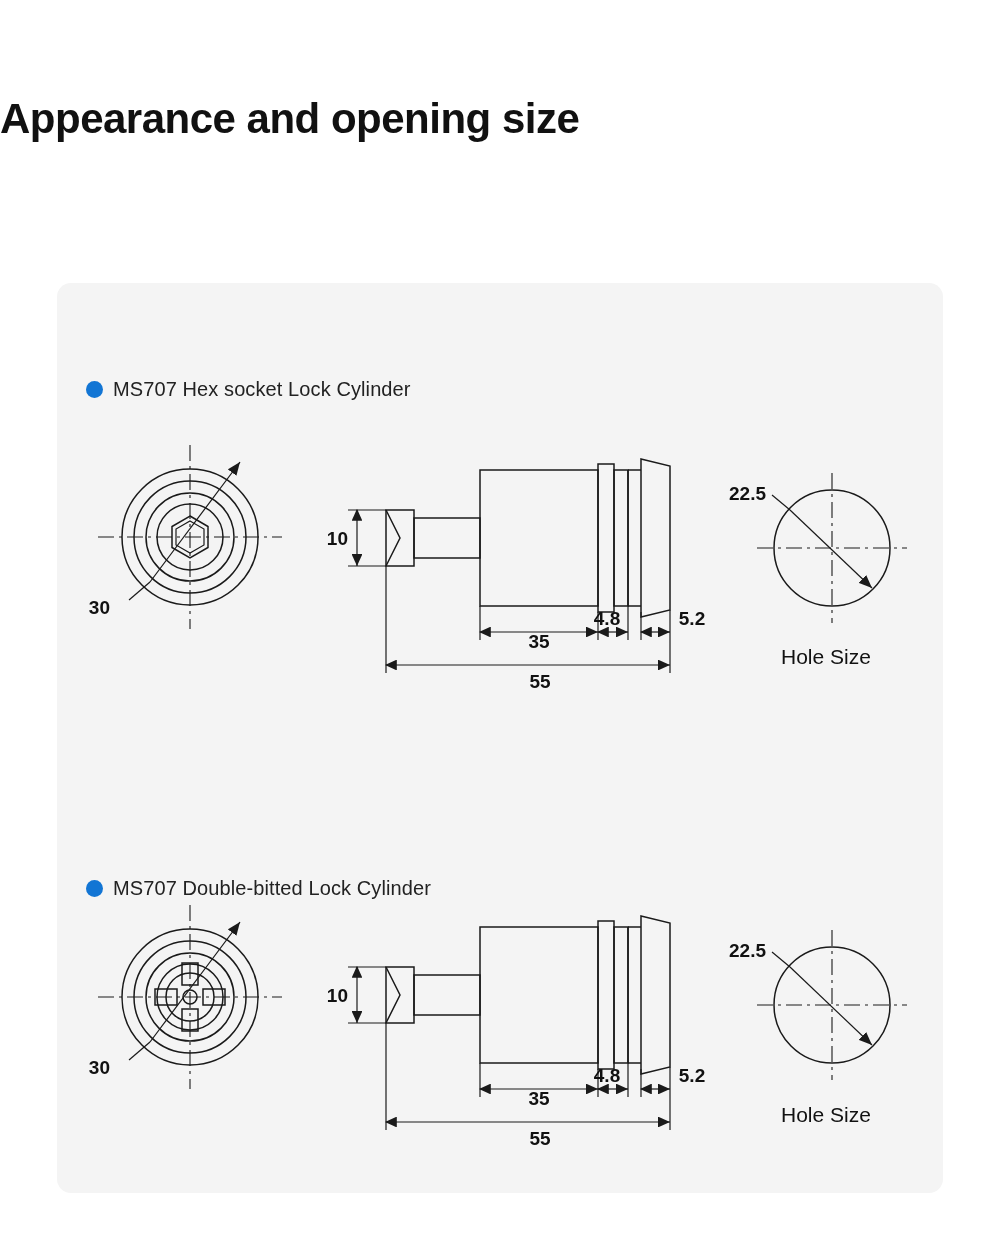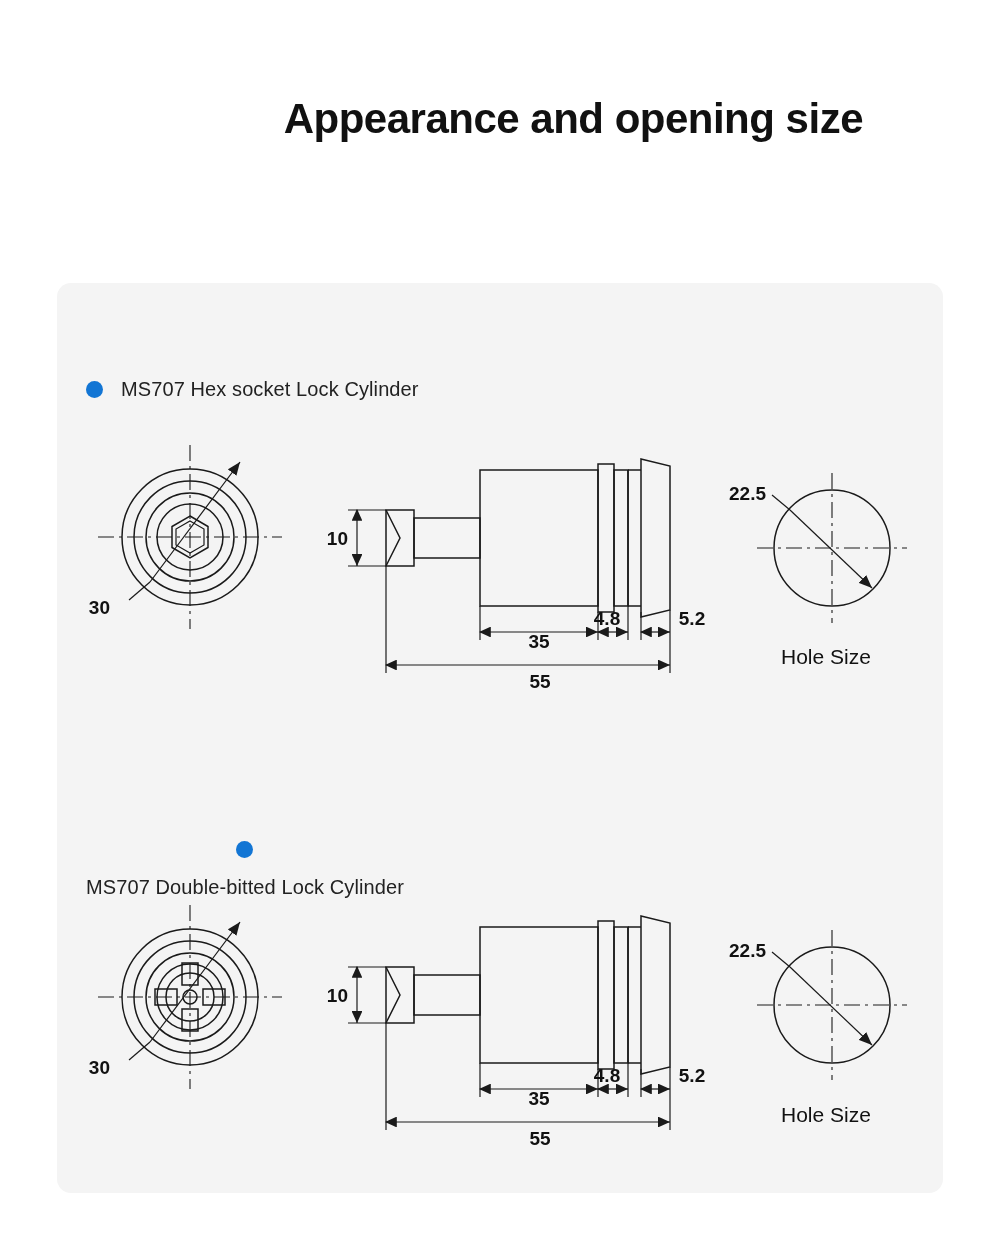--- a/index.html
+++ b/index.html
@@ -13,40 +13,40 @@
     font-family: "Liberation Sans", sans-serif;
     color: #000;
     position: relative;
     overflow: hidden;
   }
   .page-title {
     position: absolute;
     top: 95px;
     left: 0;
     width: 863px;
-    text-align: right;
+    text-align: left;
     font-size: 42px;
     font-weight: bold;
     letter-spacing: -0.5px;
     color: #111;
   }
   .panel {
     position: absolute;
     left: 57px;
     top: 283px;
     width: 886px;
     height: 910px;
     background: #f4f4f4;
     border-radius: 14px;
   }
   .section-head {
     position: absolute;
     display: flex;
     align-items: center;
-    gap: 18px;
+    gap: 10px;
   }
   .bullet {
     width: 17px;
     height: 17px;
     border-radius: 50%;
     background: #1275d4;
     flex: none;
   }
   .section-label {
     font-size: 20px;
@@ -100,21 +100,21 @@
 
 <div class="page-title">Appearance and opening size</div>
 
 <div class="panel"></div>
 
 <div class="section-head" style="left:86px; top:378px;">
   <span class="bullet"></span>
   <span class="section-label">MS707 Hex socket Lock Cylinder</span>
 </div>
 
-<div class="section-head" style="left:86px; top:841px;flex-direction:column;">
+<div class="section-head" style="left:86px; top:877px;">
   <span class="bullet"></span>
   <span class="section-label">MS707 Double-bitted Lock Cylinder</span>
 </div>
 
 <div class="hole-caption" style="left:781px; top:645px;">Hole Size</div>
 <div class="hole-caption" style="left:781px; top:1103px;">Hole Size</div>
 
 <svg class="dwg" viewBox="0 0 1000 1235" xmlns="http://www.w3.org/2000/svg">
   <defs>
     <marker id="arrL" markerWidth="11" markerHeight="9" refX="1" refY="4.5" orient="auto">

